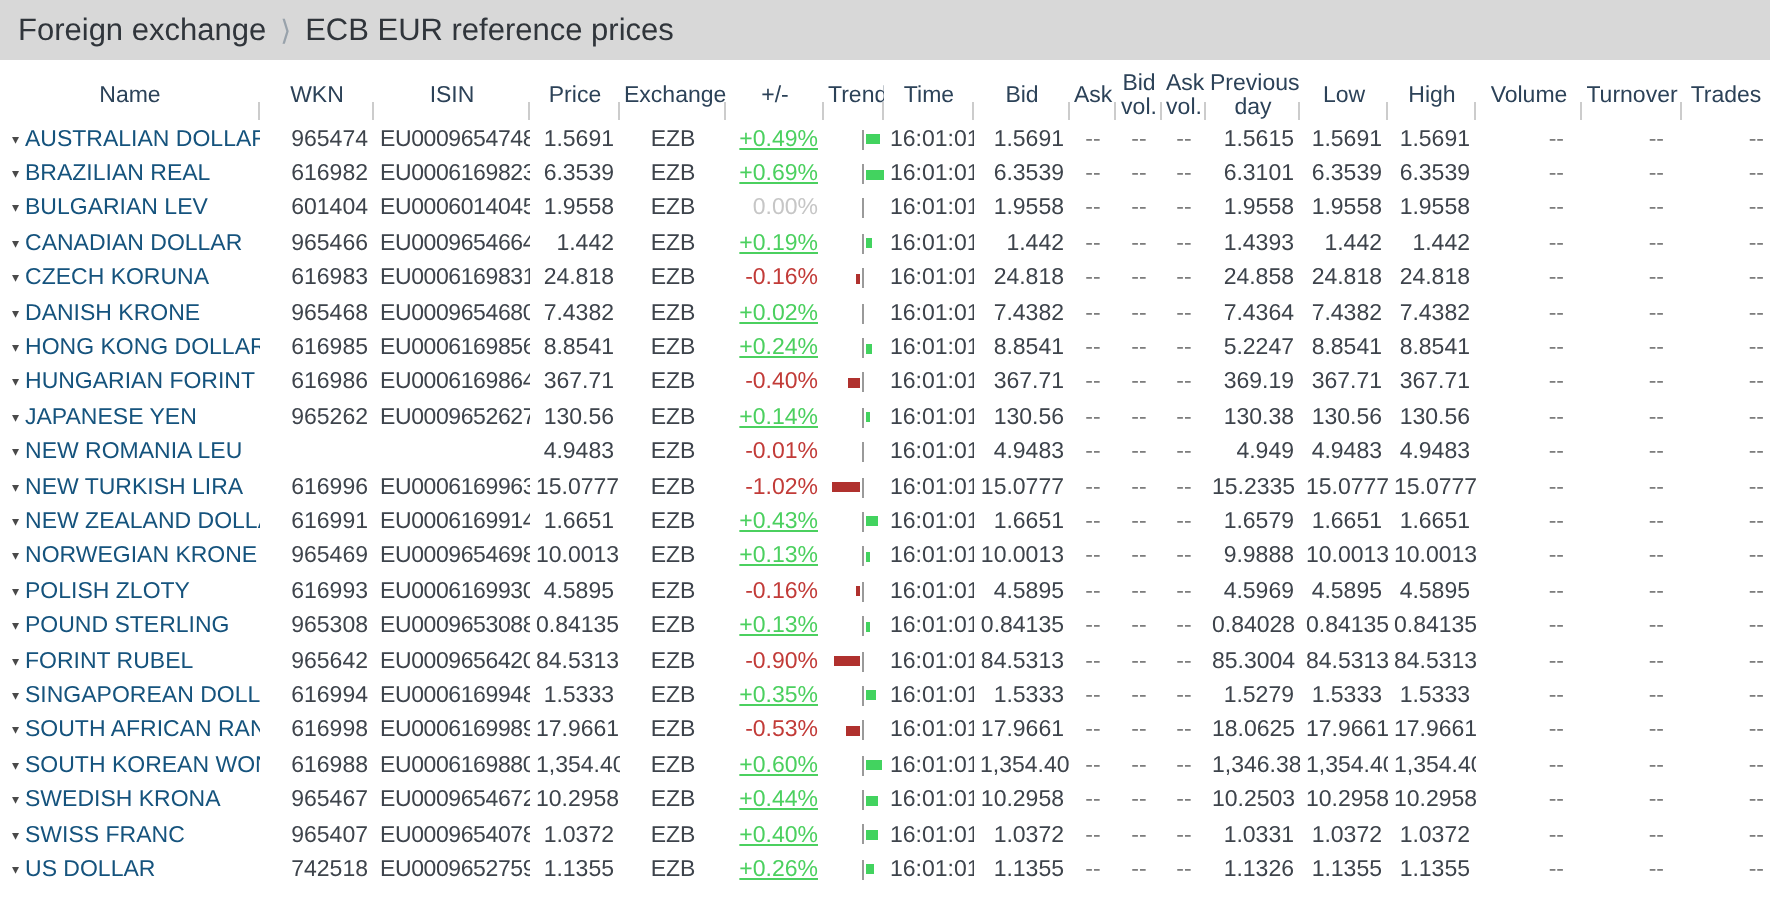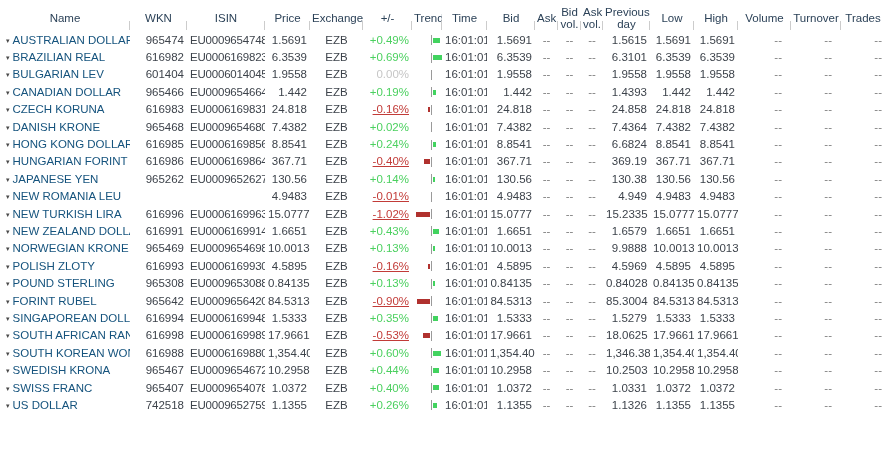--- a/index.html
+++ b/index.html
@@ -34,35 +34,38 @@
   
   td.col-name   { text-align:left; padding-left:6px; }
   td.col-wkn, td.col-price, td.col-change, td.col-bid, td.col-prev_day,
   td.col-low, td.col-high, td.col-volume, td.col-turnover, td.col-trades { text-align:right; }
   td.col-isin, td.col-exchange, td.col-time, td.col-ask,
   td.col-bid_vol, td.col-ask_vol, td.col-trend { text-align:center; }
   td.col-isin { letter-spacing:-0.2px; }
   td.col-volume, td.col-turnover { padding-right:9px; }
   .caret { font-size:7px; color:#4a4a4a; margin-right:3px; vertical-align:1px; display:inline-block; }
   .iname { color:var(--link,#15537d); }
-  td.pos  { color:var(--pos,#4bd05f); }
-  td.neg  { color:var(--neg,#c23b38);text-decoration:underline; }
+  td.pos  { color:var(--pos,#4bd05f);text-decoration:underline; }
+  td.neg  { color:var(--neg,#c23b38); }
   td.zero { color:var(--zero,#c6c6c6); }
   td.dash { color:#7d7d7d; }
   
   .trend { display:inline-block; position:relative; width:31px; height:12px; vertical-align:middle; }
   .taxis { position:absolute; left:16px; top:1px; width:1px; height:10px; background:#9a9a9a; }
   .tbar  { position:absolute; top:3.5px; height:5px; }
   .tbar.tpos { left:18px; background:var(--tpos,#42d35f); }
   .tbar.tneg { right:16px; background:var(--tneg,#b0312e); }
 </style>
 </head>
 <body>
 
 <div class="app">
+  <div class="titlebar">
+    <span>Foreign exchange</span><span class="sep">⟩</span><span>ECB EUR reference prices</span>
+  </div>
 
   <table class="fx">
     <colgroup>
       <col style="width:130px">
         <col style="width:57px">
         <col style="width:78px">
       <col style="width:45px">
         <col style="width:53px">
         <col style="width:49px">
       <col style="width:30px">
@@ -227,21 +230,21 @@
           <td class="col-isin">EU0006169856</td>
           <td class="col-price">8.8541</td>
           <td class="col-exchange">EZB</td>
           <td class="col-change pos">+0.24%</td>
           <td class="col-trend"><span class="trend"><span class="taxis"></span><span class="tbar tpos" style="width: 3px;"></span></span></td>
           <td class="col-time">16:01:01</td>
           <td class="col-bid">8.8541</td>
           <td class="col-ask dash">--</td>
           <td class="col-bid_vol dash">--</td>
           <td class="col-ask_vol dash">--</td>
-          <td class="col-prev_day">6.6824</td>
+          <td class="col-prev_day">5.2247</td>
           <td class="col-low">8.8541</td>
           <td class="col-high">8.8541</td>
           <td class="col-volume dash">--</td>
           <td class="col-turnover dash">--</td>
           <td class="col-trades dash">--</td>
         </tr>
         <tr>
           <td class="col-name"><span class="caret">▾</span><span class="iname">HUNGARIAN FORINT</span></td>
           <td class="col-wkn">616986</td>
           <td class="col-isin">EU0006169864</td>

